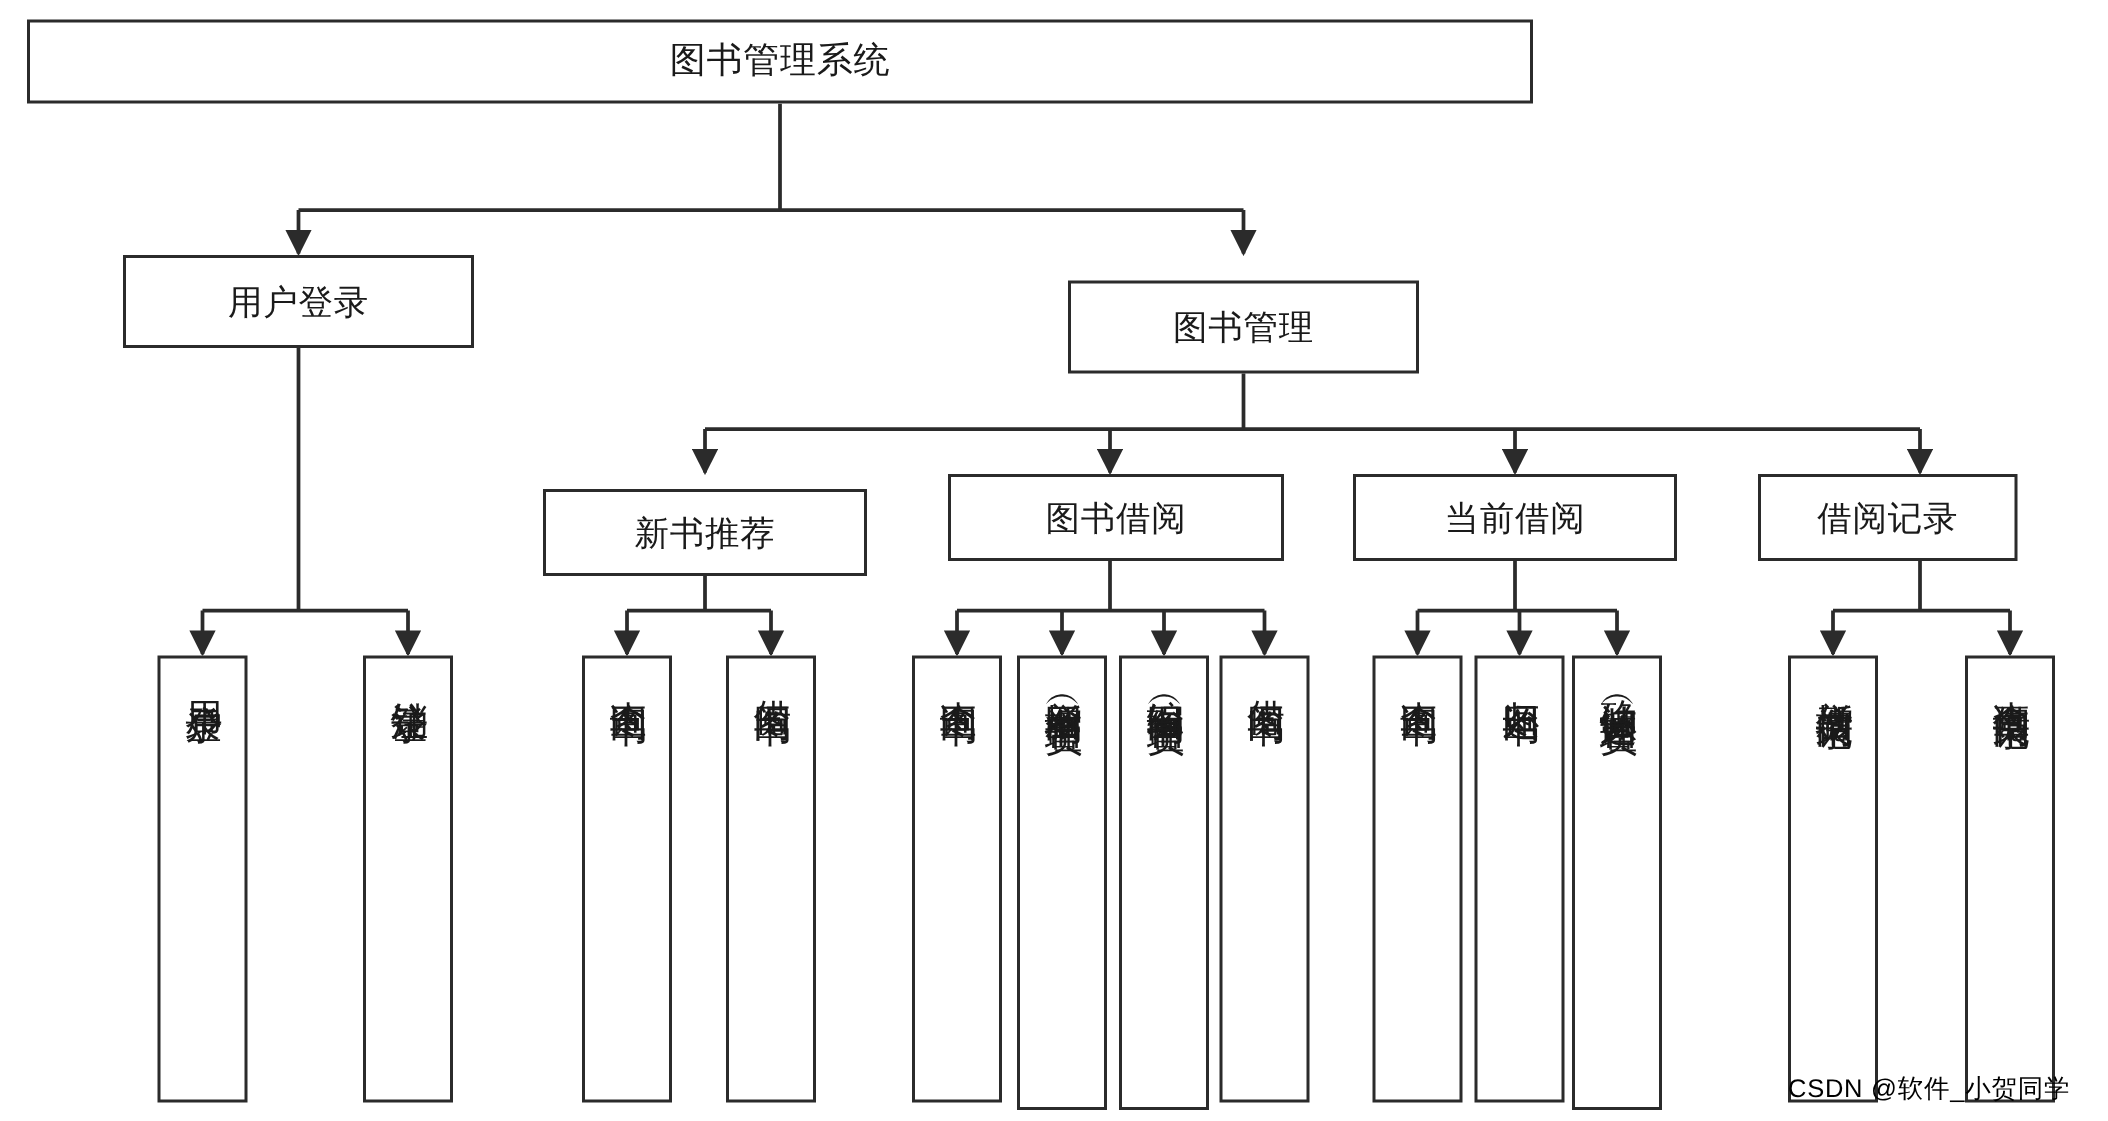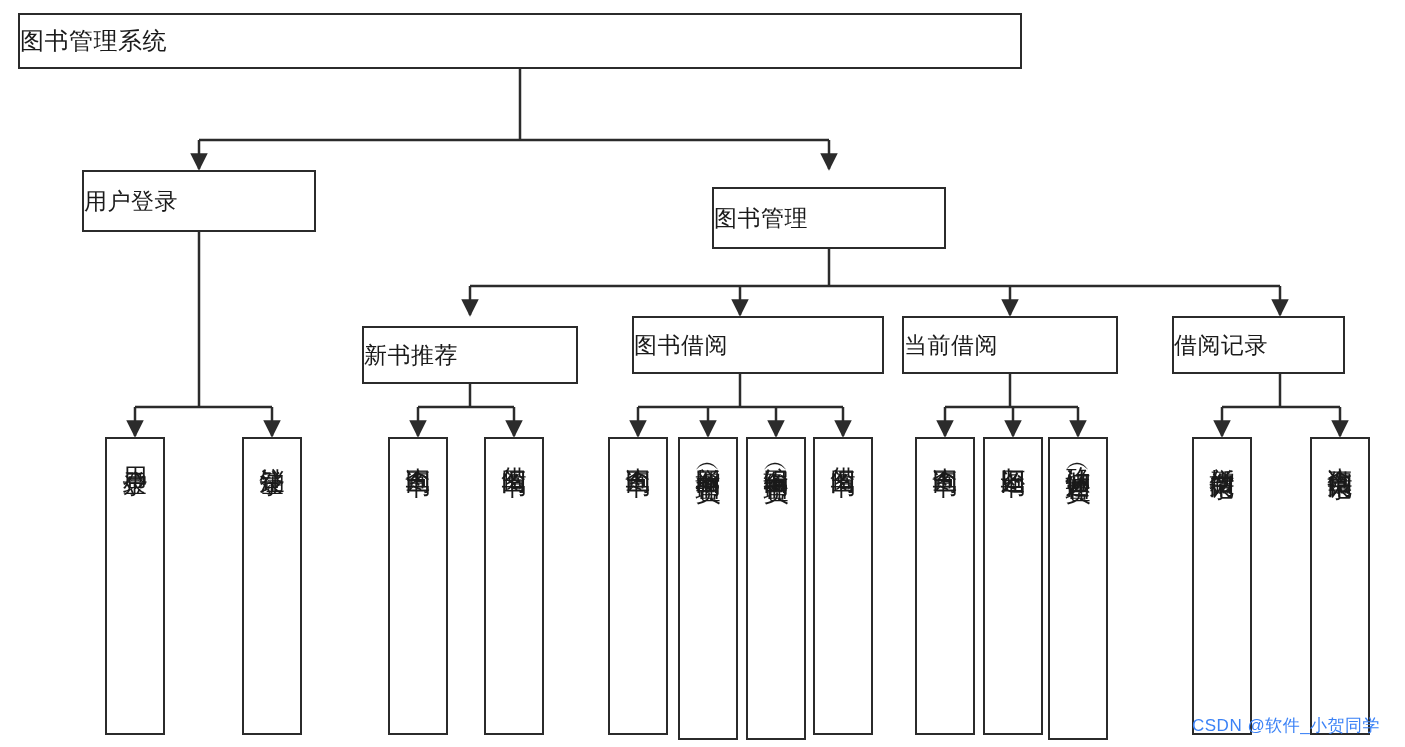--- a/index.html
+++ b/index.html
@@ -25,21 +25,21 @@
     height: 747px;
     pointer-events: none;
   }
   .node {
     position: absolute;
     box-sizing: border-box;
     border: 2px solid #2b2b2b;
     background: #ffffff;
     display: flex;
     align-items: center;
-    justify-content: flex-start;
+    justify-content: center;
     color: #1a1a1a;
   }
   .node-label {
     display: block;
     text-align: center;
     line-height: 1.08;
     letter-spacing: 0.5px;
     white-space: pre;
   }
   
@@ -59,21 +59,21 @@
     writing-mode: vertical-rl;
     text-orientation: upright;
     font-size: 25px;
     line-height: 1.0;
     letter-spacing: 2px;
     white-space: nowrap;
   }
   .watermark {
     position: absolute;
     font-size: 17px;
-    color: #3b82f6;
+    color: #000000;
     white-space: nowrap;
     letter-spacing: 0.5px;
   }
 </style>
 </head>
 <body>
 
 <div id="canvas">
   <svg class="edges" viewBox="0 0 1405 747" xmlns="http://www.w3.org/2000/svg">
     <defs>
@@ -123,21 +123,21 @@
       </div>
       <div class="node h" style="left: 82px; top: 170px; width: 234px; height: 62px;">
         <span class="node-label">用户登录</span>
       </div>
       <div class="node h" style="left: 712px; top: 170px; width: 234px; height: 62px; margin-top: 17px;">
         <span class="node-label">图书管理</span>
       </div>
       <div class="node h" style="left: 362px; top: 316px; width: 216px; height: 58px; margin-top: 10px;">
         <span class="node-label">新书推荐</span>
       </div>
-      <div class="node h" style="left: 632px; top: 316px; width: 252px; height: 58px;">
+      <div class="node h" style="left: 632px; top: 316px; width: 224px; height: 58px;">
         <span class="node-label">图书借阅</span>
       </div>
       <div class="node h" style="left: 902px; top: 316px; width: 216px; height: 58px;">
         <span class="node-label">当前借阅</span>
       </div>
       <div class="node h" style="left: 1172px; top: 316px; width: 173px; height: 58px;">
         <span class="node-label">借阅记录</span>
       </div>
       <div class="node v" style="left: 105px; top: 437px; width: 60px; height: 298px;">
         <span class="node-label">用户登录</span>

